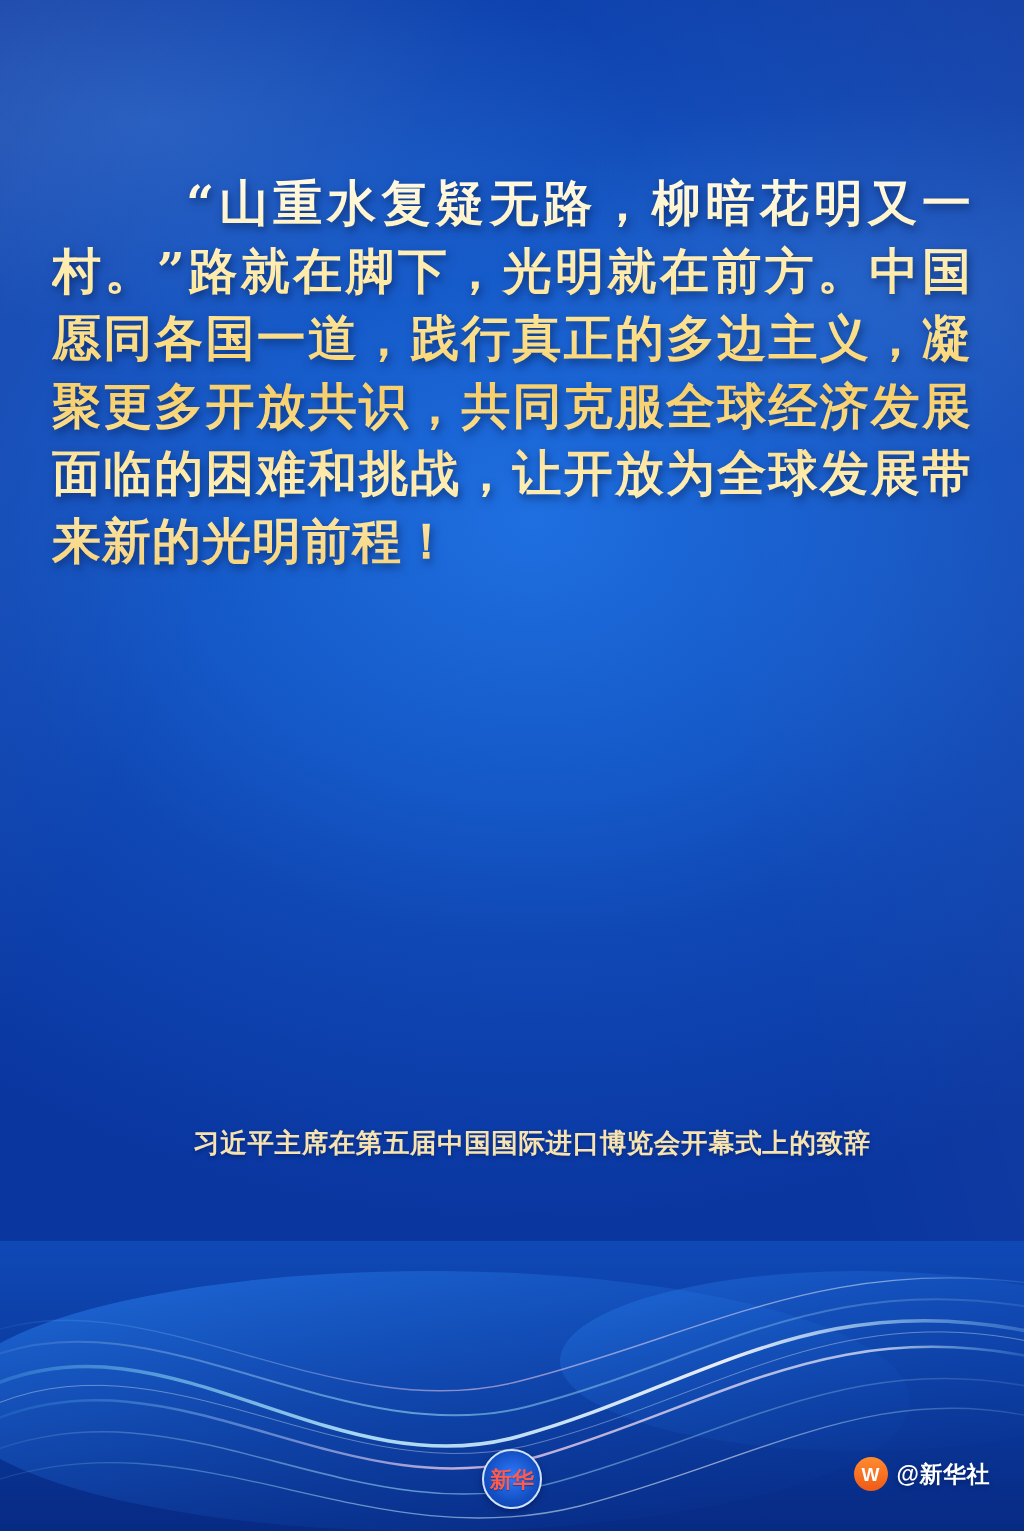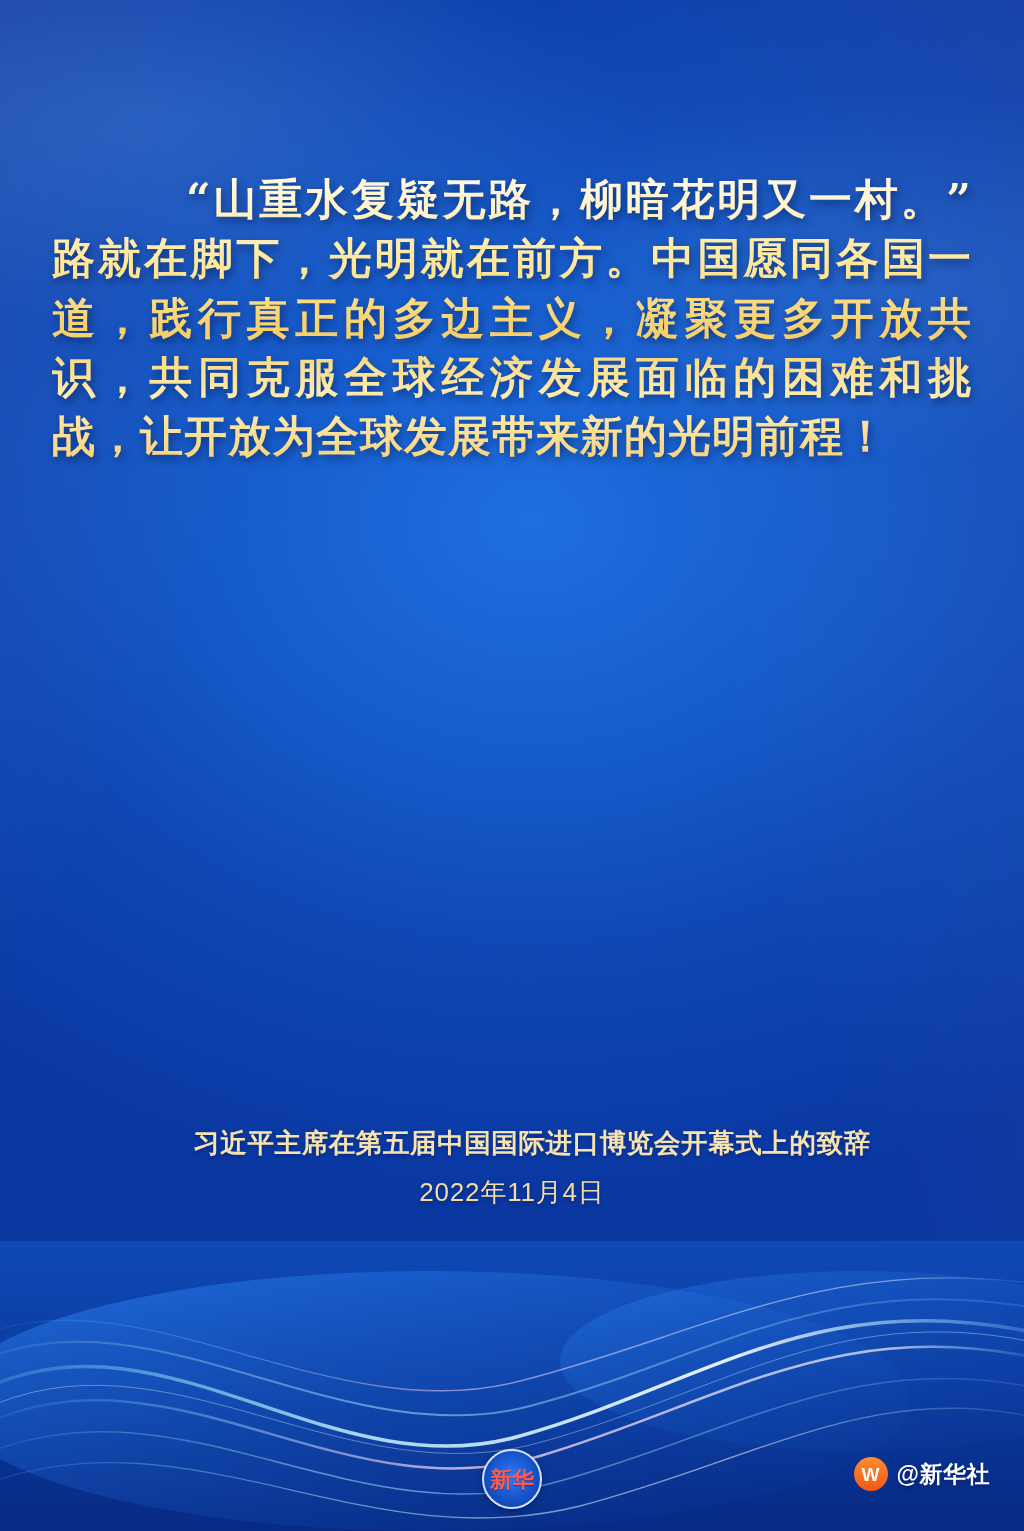--- a/index.html
+++ b/index.html
@@ -34,21 +34,21 @@
   .quote-area {
     position: absolute;
     left: 52px;
     right: 52px;
     top: 170px;
   }
   .quote-text {
     margin: 0;
     font-family: "DejaVu Serif", "Liberation Serif", serif;
     font-weight: 700;
-    font-size: 43px;
+    font-size: 49px;
     line-height: 1.38;
     letter-spacing: 1px;
     text-align: justify;
     text-align-last: left;
     color: #ffe9a8;
     background: linear-gradient(180deg, #fffbe8 0%, #ffe79a 32%, #f7cf6a 55%, #ffeeb4 78%, #f6d076 100%);
     -webkit-background-clip: text;
     background-clip: text;
     -webkit-text-fill-color: transparent;
     filter: drop-shadow(2px 4px 4px rgba(0, 22, 70, 0.55));
@@ -176,21 +176,20 @@
 <div class="poster">
 
   <div class="bg-streaks"></div>
 
   <div class="quote-area">
     <p class="quote-text">“山重水复疑无路，柳暗花明又一村。”路就在脚下，光明就在前方。中国愿同各国一道，践行真正的多边主义，凝聚更多开放共识，共同克服全球经济发展面临的困难和挑战，让开放为全球发展带来新的光明前程！</p>
   </div>
 
   <div class="caption-block">
     <p class="caption-line">习近平主席在第五届中国国际进口博览会开幕式上的致辞</p>
-    <p class="caption-date">2022年11月4日</p>
   </div>
 
   <div class="wave-band">
     <svg viewBox="0 0 1024 290" preserveAspectRatio="none">
       <defs>
         <linearGradient id="bandBg" x1="0" y1="0" x2="0" y2="1">
           <stop offset="0%" stop-color="#0f49b6"></stop>
           <stop offset="100%" stop-color="#072a84"></stop>
         </linearGradient>
         <linearGradient id="w1" x1="0" y1="0" x2="1" y2="0">

